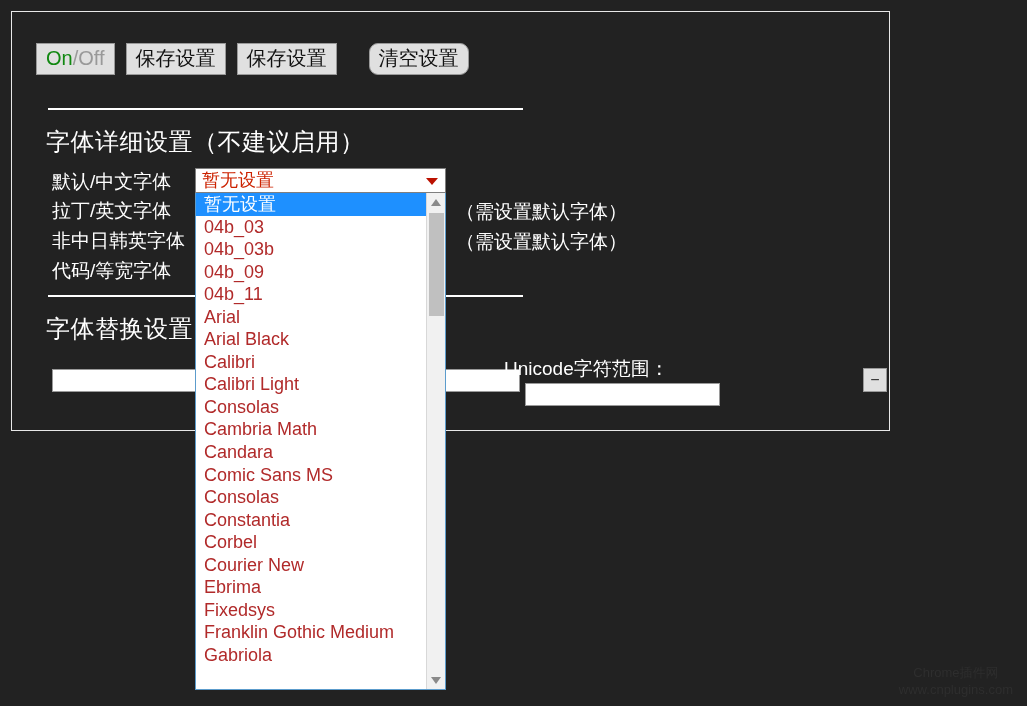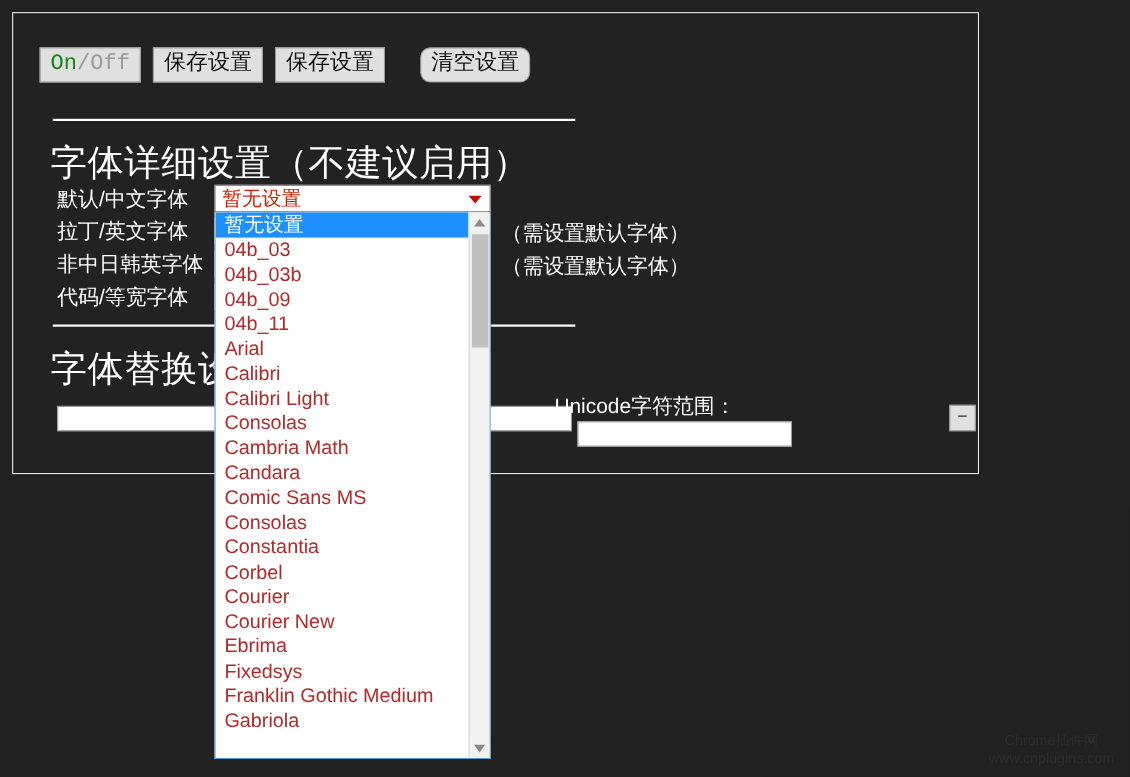--- a/index.html
+++ b/index.html
@@ -38,21 +38,21 @@
     display: inline-block;
     vertical-align: top;
     background: #e0e0e0;
     border: 1px solid #9a9a9a;
     box-sizing: border-box;
     height: 32px;
     line-height: 29px;
     padding: 0 9px;
     font-size: 20px;
     color: #111111;
-    font-family: Liberation Mono, monospace;
+    font-family: Liberation Sans, sans-serif;
     cursor: pointer;
     white-space: nowrap;
   }
   .btn + .btn { margin-left: 11px; }
   .btn.gap { margin-left: 32px; border-radius: 9px; }
   .on-part  { color: #118811; }
   .off-part { color: #999999; }
 
   
   .divider {
@@ -62,21 +62,21 @@
     height: 0;
     border-top: 2px solid #ffffff;
   }
   #divider-1 { top: 108px; }
   #divider-2 { top: 295px; }
 
   
   .section-heading {
     position: absolute;
     left: 46px;
-    font-size: 33px;
+    font-size: 24px;
     color: #ffffff;
     font-family: "Liberation Sans", "DejaVu Sans", sans-serif;
     white-space: nowrap;
     letter-spacing: 0.5px;
   }
   #heading-detail  { top: 126px; }
   #heading-replace { top: 313px; }
 
   
   .field-row {
@@ -345,30 +345,30 @@
     <span class="caret"></span>
   </div>
   <div id="dropdown-list">
     <div id="dropdown-options">
         <div class="option selected">暂无设置</div>
         <div class="option">04b_03</div>
         <div class="option">04b_03b</div>
         <div class="option">04b_09</div>
         <div class="option">04b_11</div>
         <div class="option">Arial</div>
+        <div class="option">Arial Black</div>
         <div class="option">Calibri</div>
         <div class="option">Calibri Light</div>
         <div class="option">Consolas</div>
         <div class="option">Cambria Math</div>
         <div class="option">Candara</div>
         <div class="option">Comic Sans MS</div>
         <div class="option">Consolas</div>
         <div class="option">Constantia</div>
         <div class="option">Corbel</div>
-        <div class="option">Courier</div>
         <div class="option">Courier New</div>
         <div class="option">Ebrima</div>
         <div class="option">Fixedsys</div>
         <div class="option">Franklin Gothic Medium</div>
         <div class="option">Gabriola</div>
       </div>
     <div id="dropdown-scrollbar">
       <div class="sb-arrow up">
           <i></i>
         </div>

